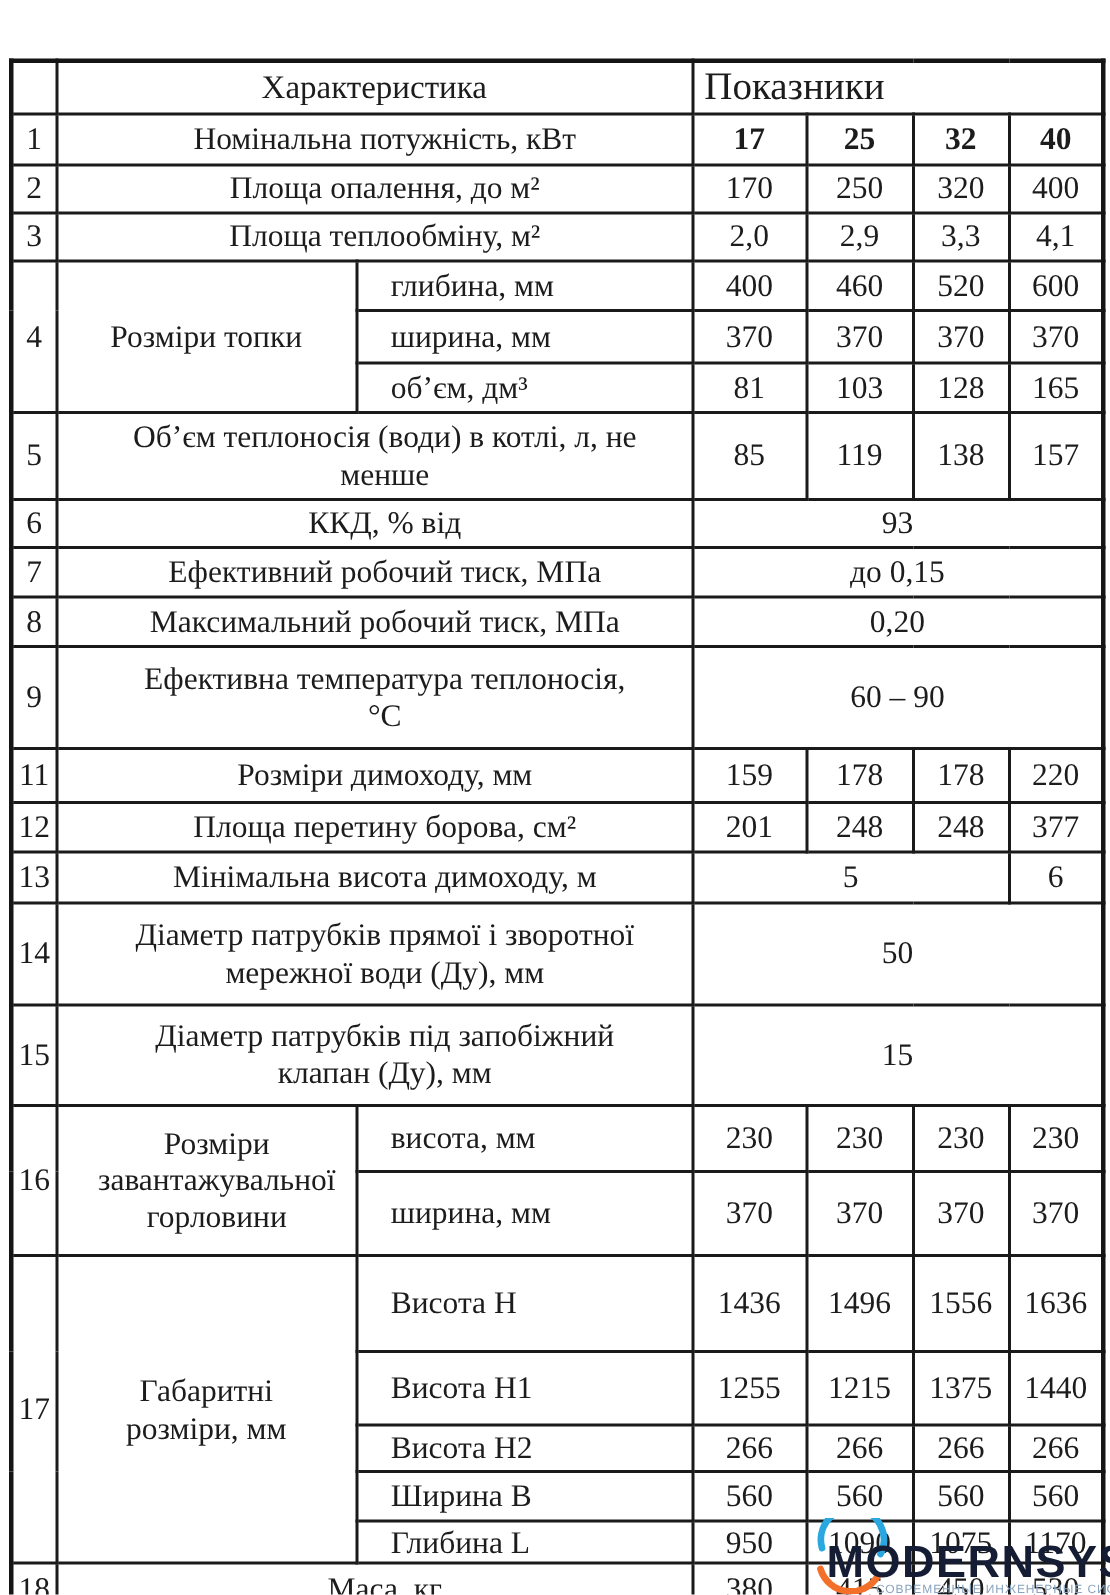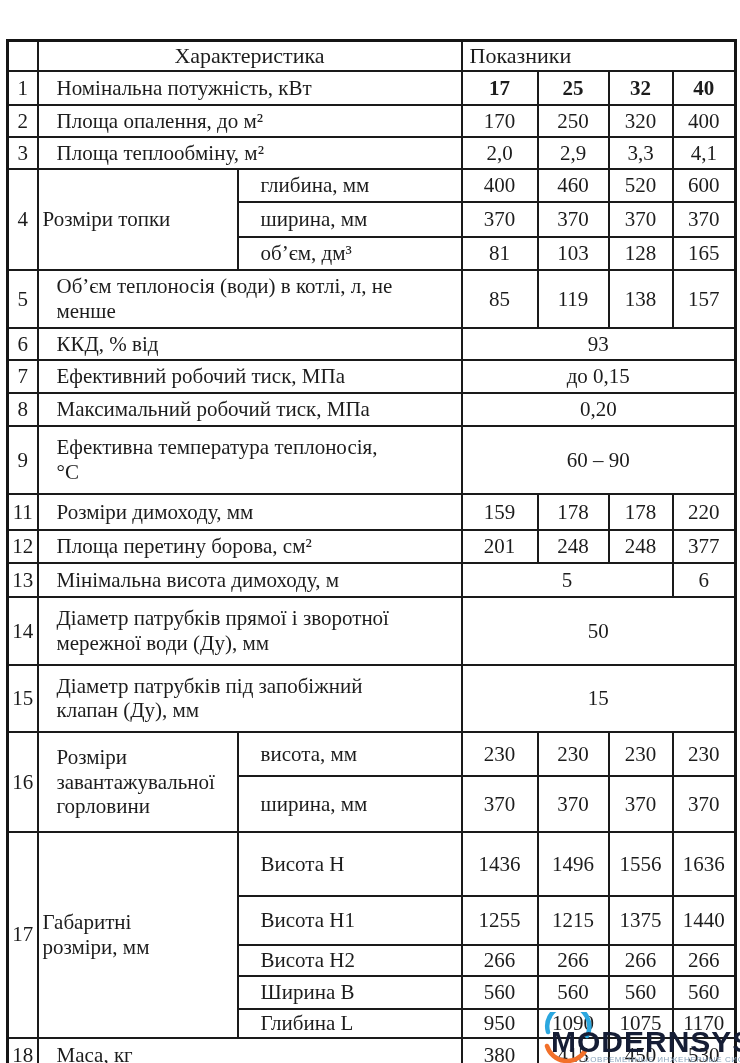--- a/index.html
+++ b/index.html
@@ -15,26 +15,26 @@
     margin-top:36px;
   }
   td {
     border:2px solid #1a1a1a;
     padding:1px 4px;
     font-size:21px; line-height:1.18;
     vertical-align:middle;
     overflow:hidden;
   }
   td.num  { text-align:center; padding:1px 1px; }
-  td.lbl  { text-align:left; padding-left:18px; }
+  td.lbl  { text-align:center; padding-left:18px; }
   td.sub  { text-align:left; padding-left:22px; }
   td.val  { text-align:center; padding:1px 2px; }
-  td.ctr  { }
+  td.ctr  { text-align:center; }
   td.hdr  { text-align:center; font-size:22px; }
-  td.hdrL { text-align:left; font-size:22px; padding-left:7px; }
+  td.hdrL { text-align:left; font-size:26px; padding-left:7px; }
   td.b    { font-weight:bold; }
   .pre    { white-space:pre-line; }
 
   .watermark {
     position:absolute; left:540px; top:1012px; width:200px; height:51px;
     pointer-events:none;
   }
   .wm-brand {
     position:absolute; left:11px; top:13px;
     font-family:"Liberation Sans", sans-serif;

